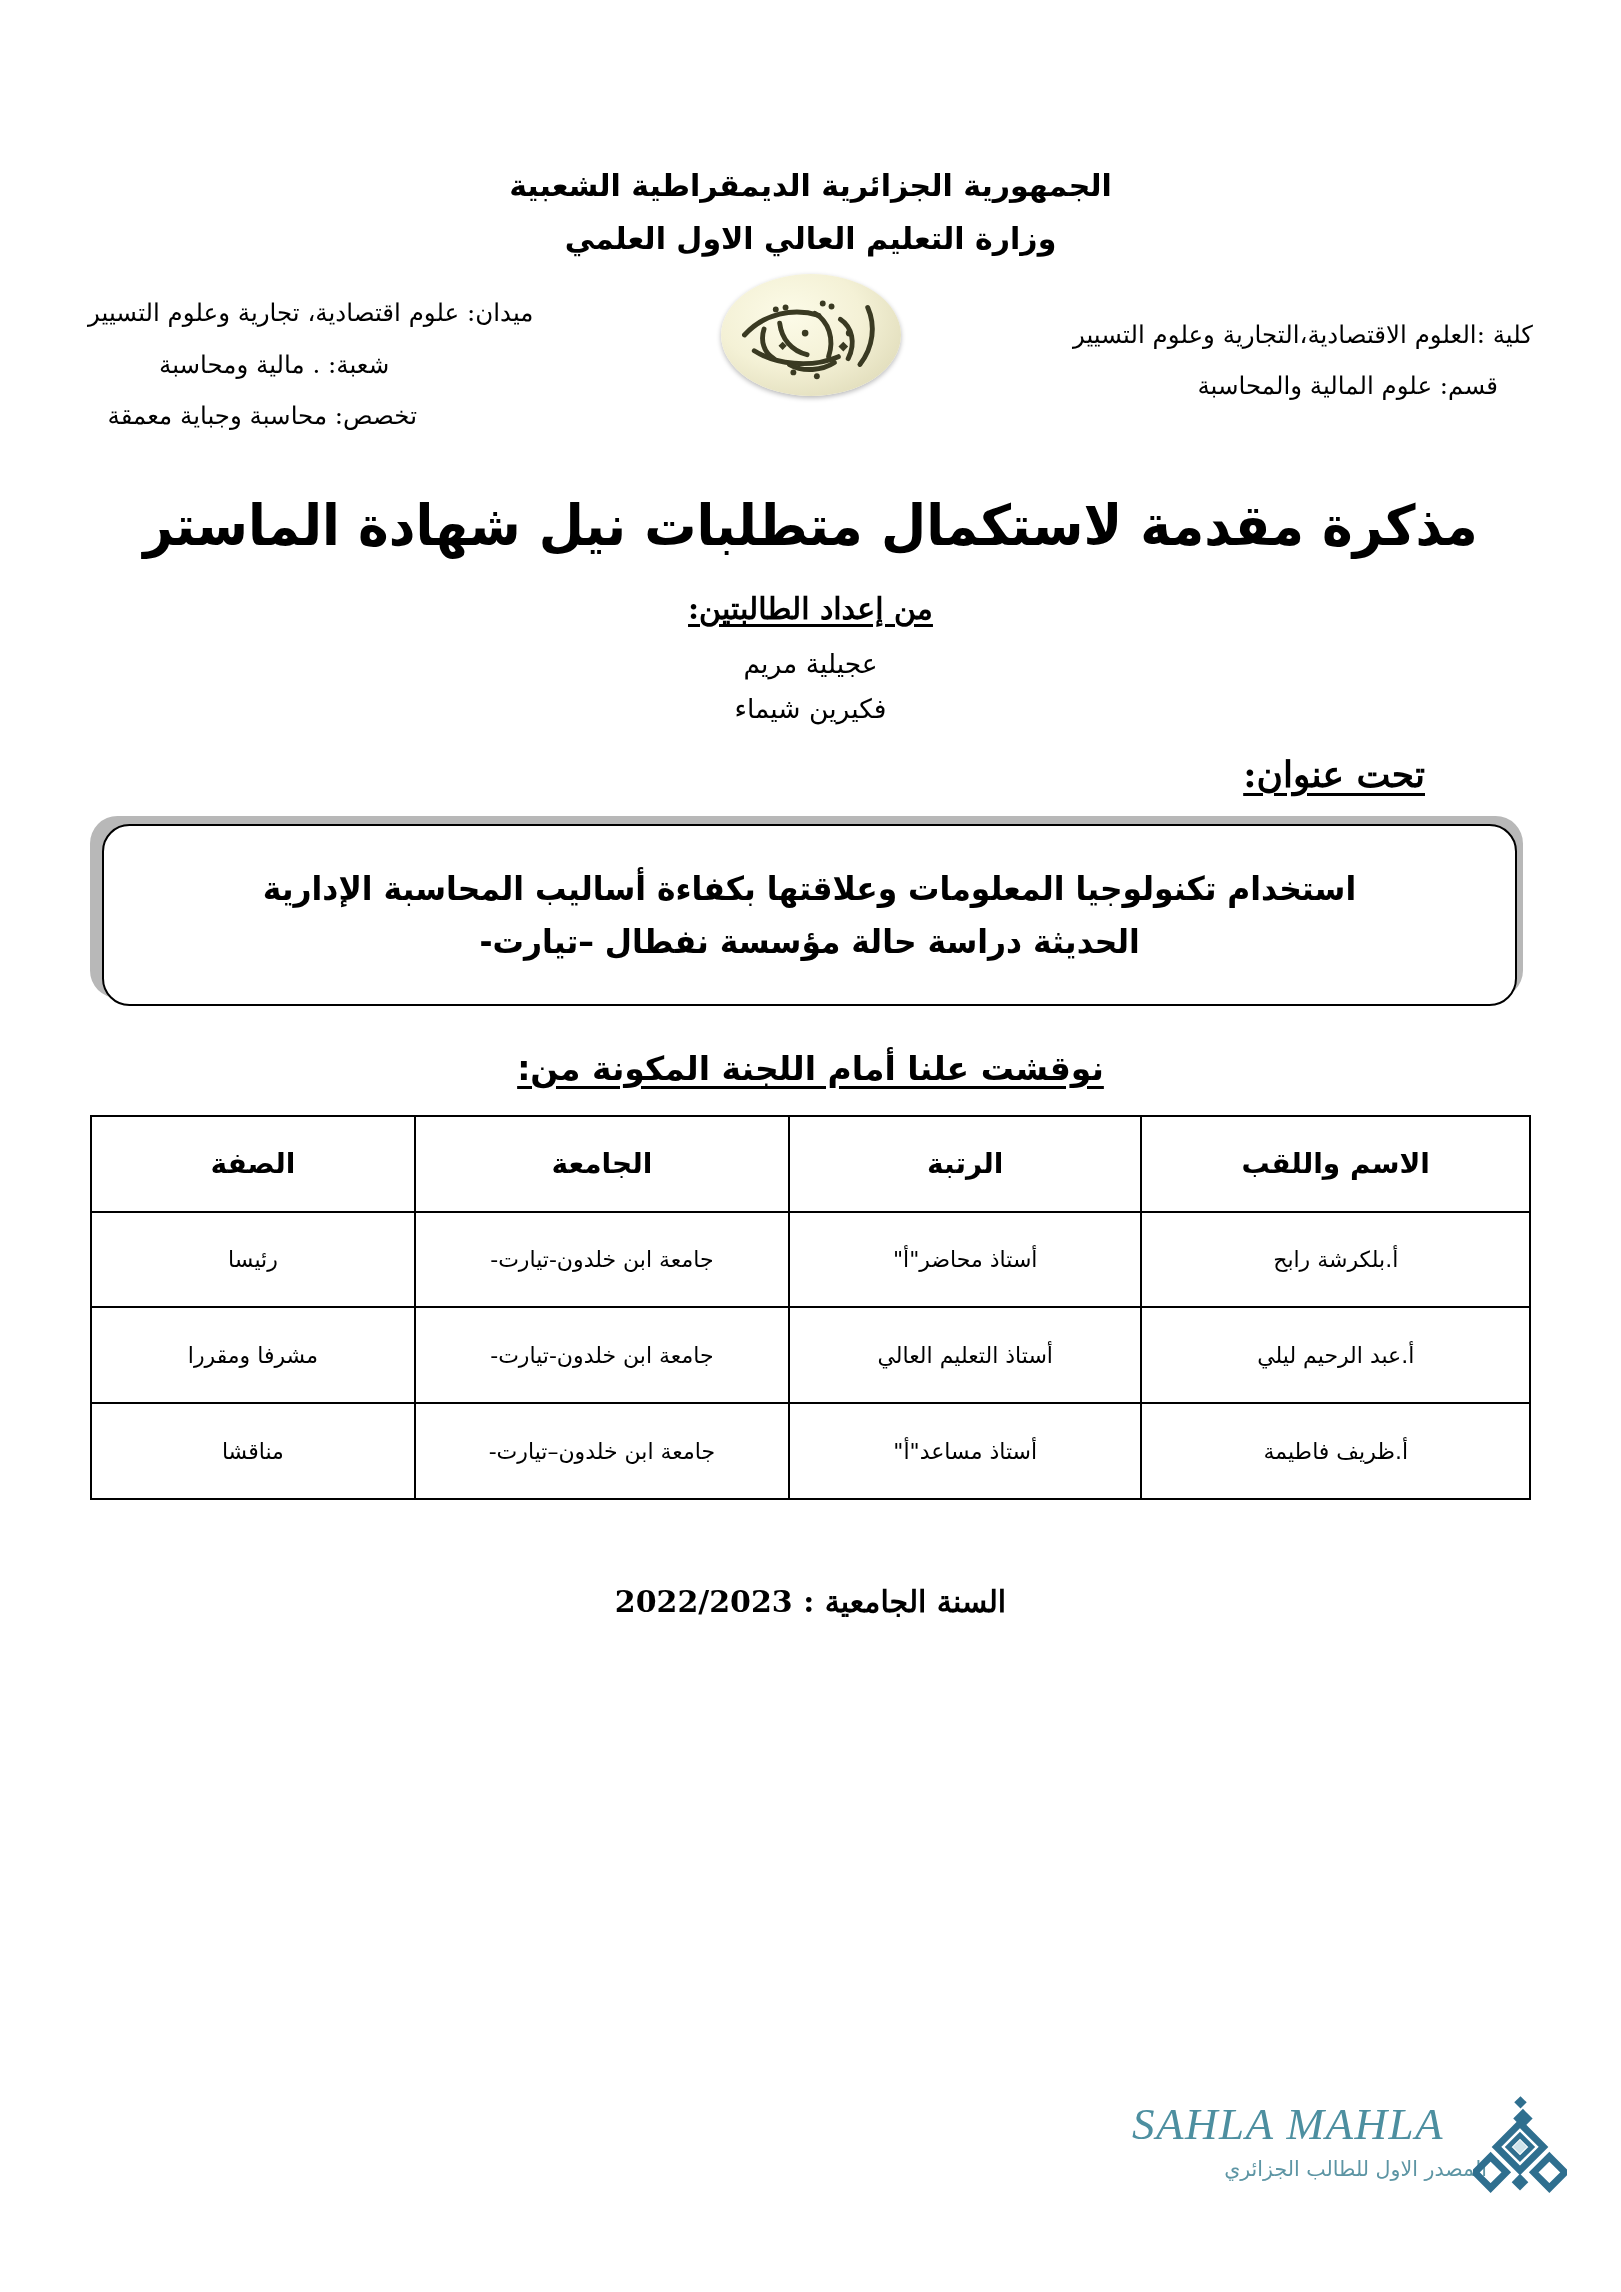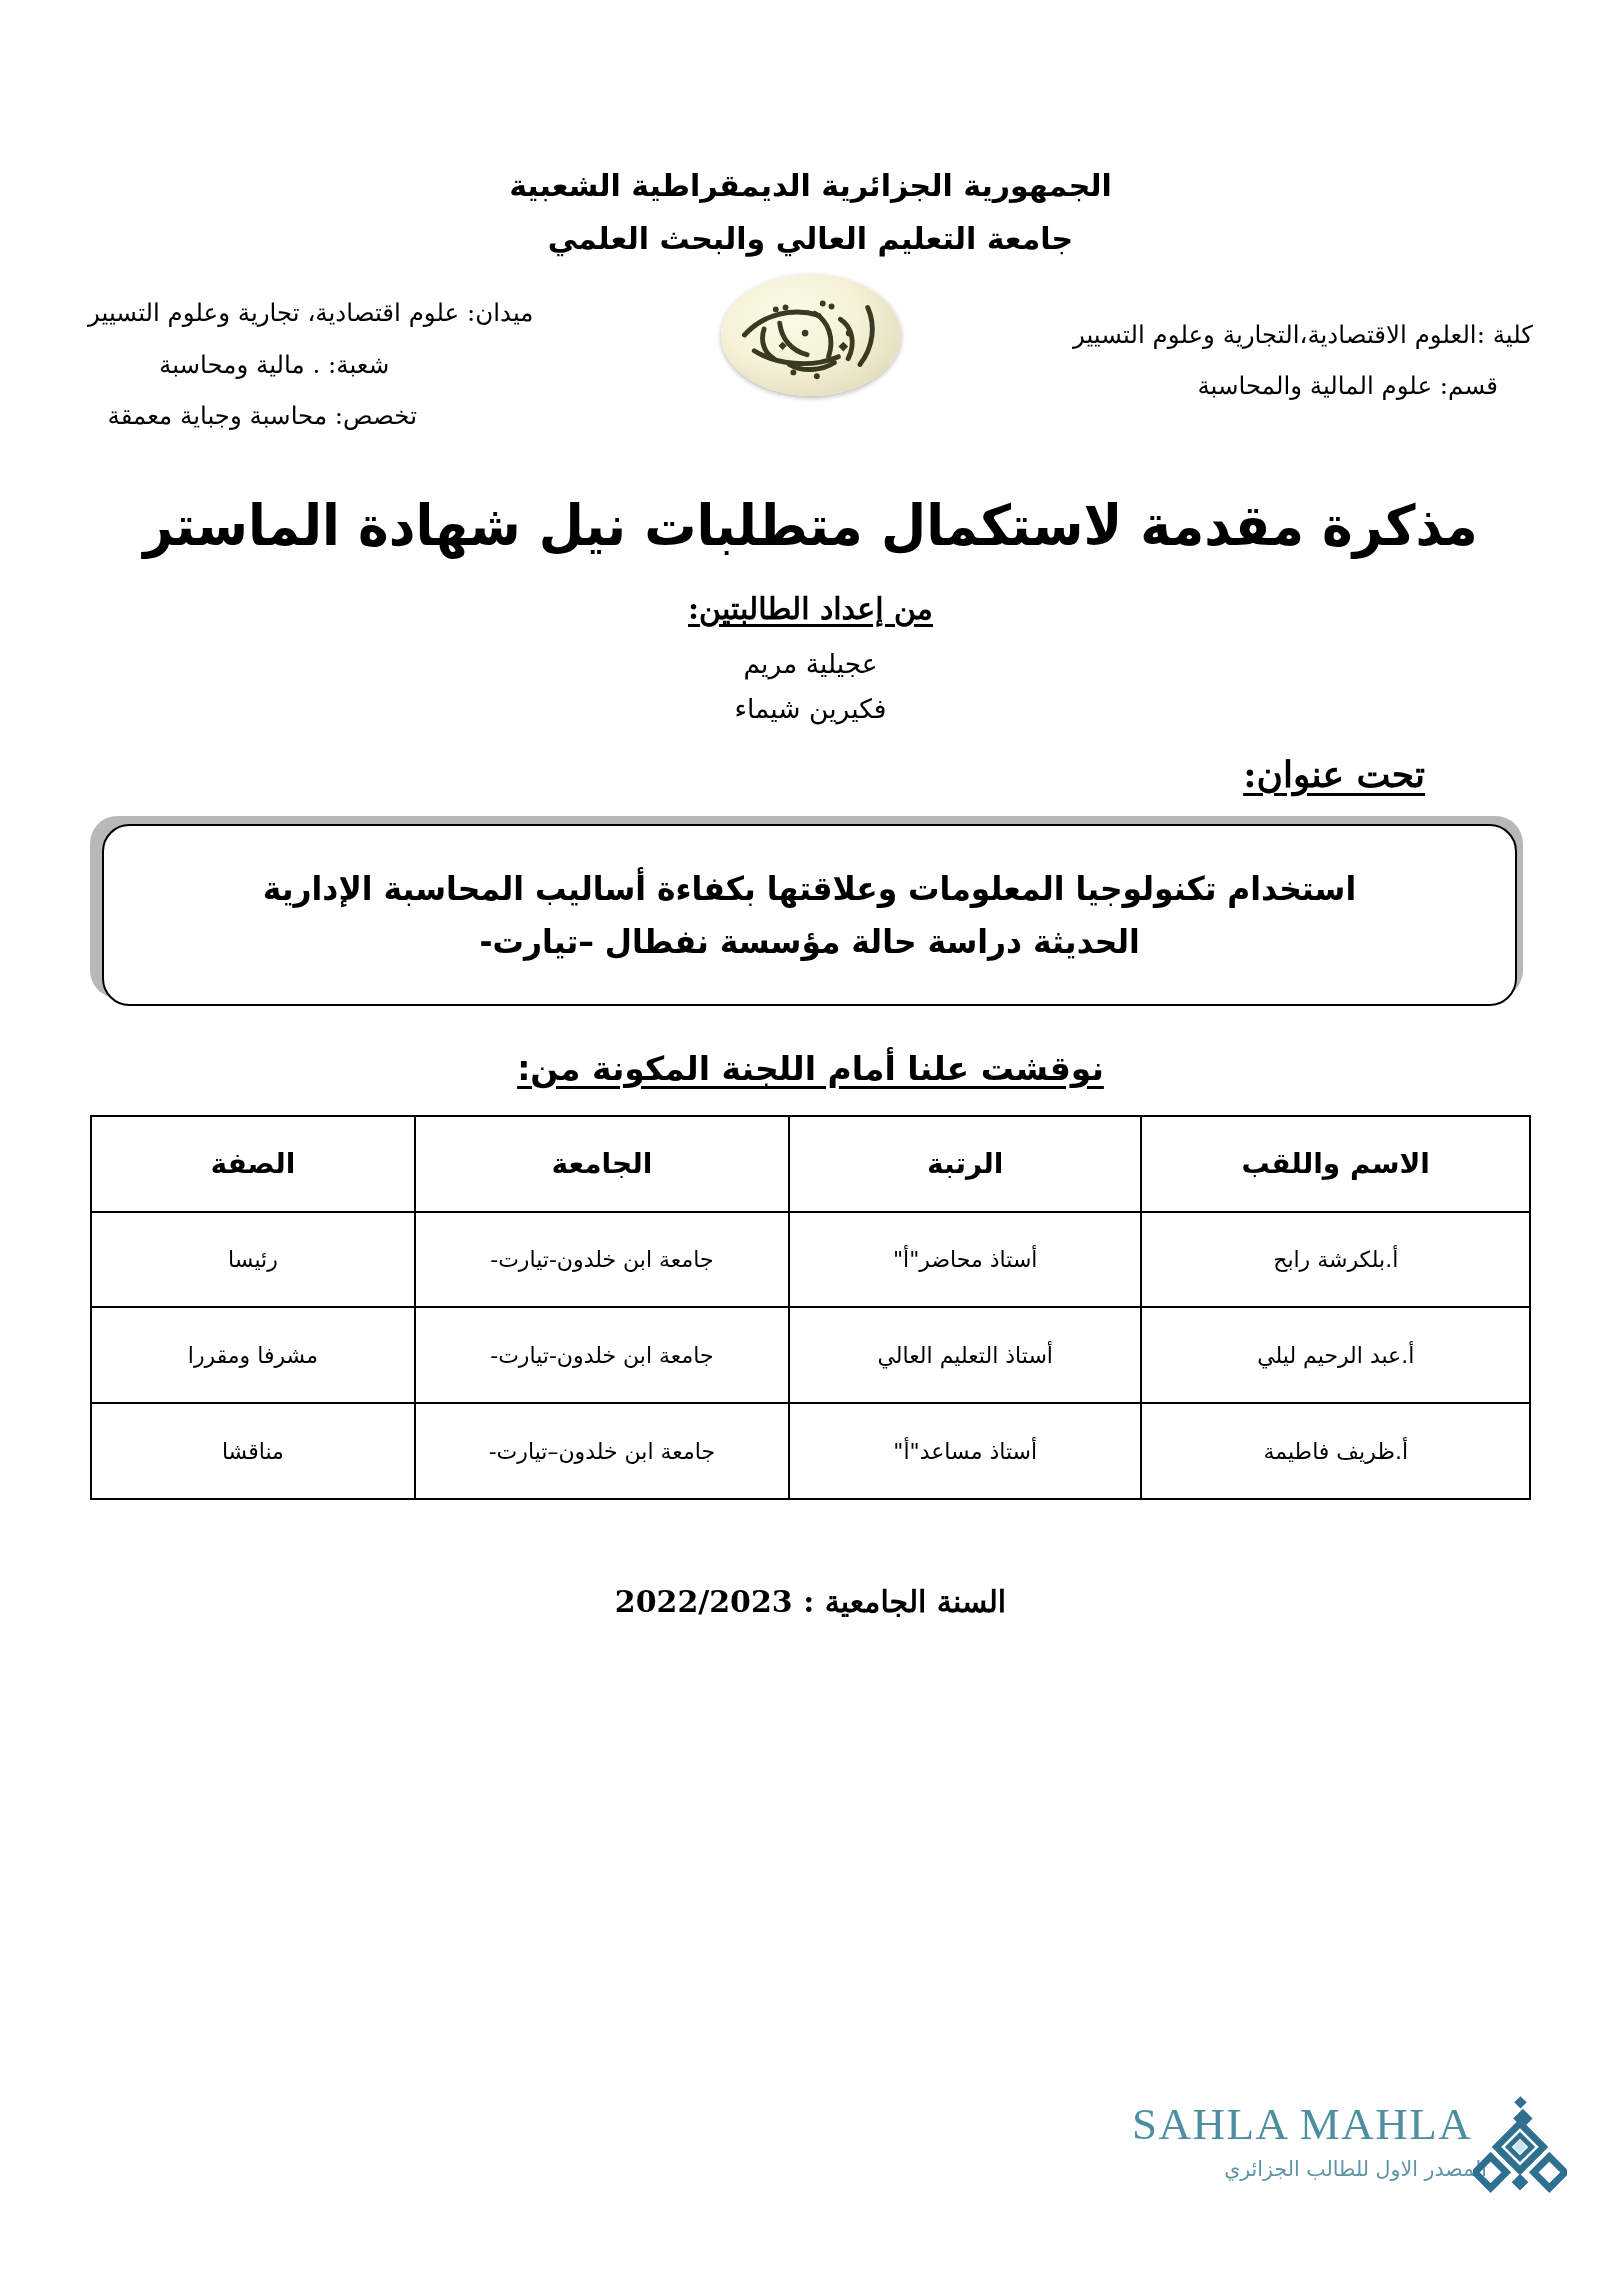--- a/index.html
+++ b/index.html
@@ -227,20 +227,21 @@
     left: 1132px;
     top: 2102px;
     width: 441px;
     height: 157px;
     direction: ltr;
   }
   .wm-main {
     display: flex;
     align-items: center;
     justify-content: flex-start;
+    font-style: italic;
   }
   .wm-text {
     font-family: "Liberation Serif", "DejaVu Serif", serif;
     font-size: 45px;
     letter-spacing: 1.5px;
     color: #4d8fa0;
     line-height: 1;
     white-space: nowrap;
   }
   .wm-ar {
@@ -261,21 +262,21 @@
     height: 102px;
   }
 </style>
 </head>
 <body>
 
 <div class="page">
 
   <div class="header">
     <div class="line">الجمهورية الجزائرية الديمقراطية الشعبية</div>
-    <div class="line">جامعة التعليم العالي والبحث العلمي</div>
+    <div class="line">وزارة التعليم العالي الاول العلمي</div>
   </div>
 
   <div class="ident-row">
 
     <div class="seal-wrap">
       <div class="seal">
         <svg viewBox="0 0 184 124" preserveAspectRatio="none" aria-hidden="true">
           <g fill="none" stroke="#3a3a22" stroke-width="5" stroke-linecap="round">
             <path d="M24 62 C44 40, 74 34, 100 42"></path>
             <path d="M34 78 C56 92, 92 96, 120 84"></path>

